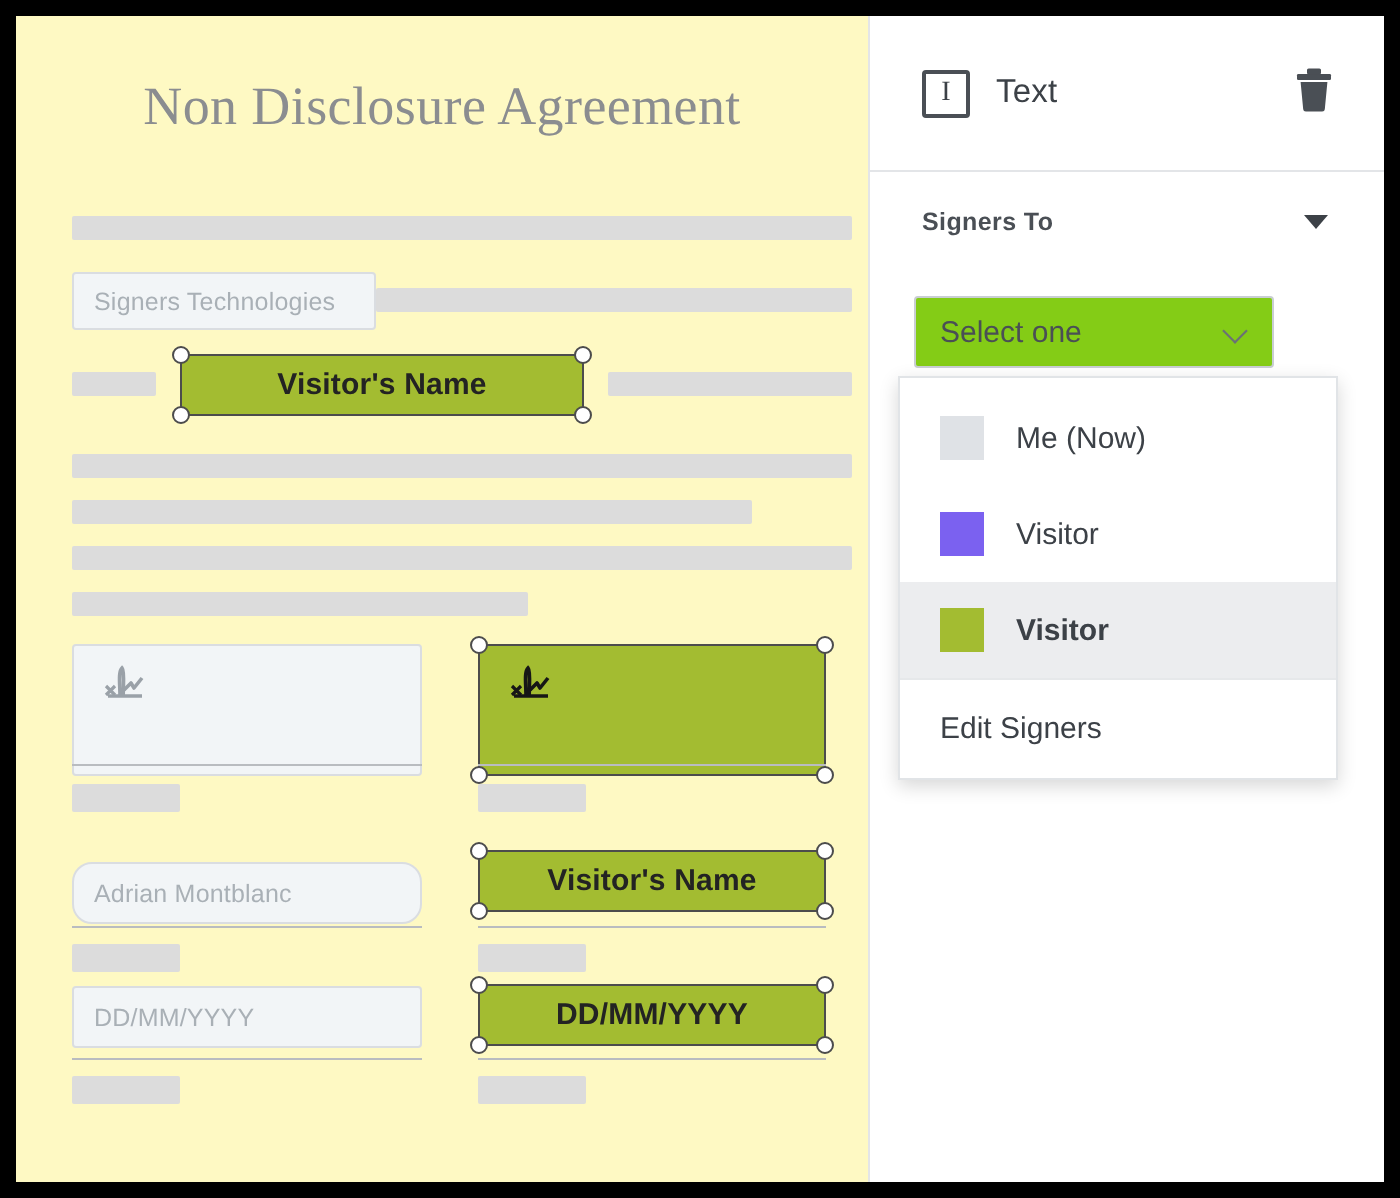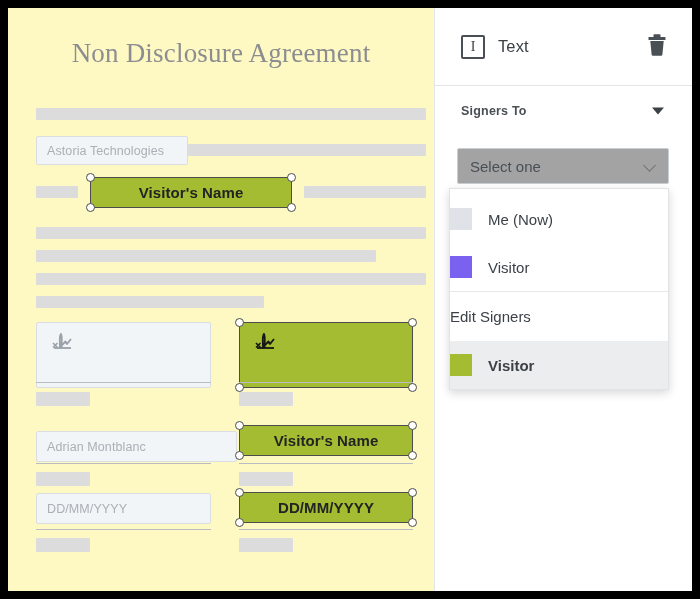--- a/index.html
+++ b/index.html
@@ -204,25 +204,25 @@
     border-left: 6px solid transparent;
     border-right: 6px solid transparent;
     border-top: 7px solid #3c4147;
     cursor: pointer;
   }
 
   #assignee-select {
     position: absolute;
     left: 22px;
     top: 140px;
-    width: 212px;
+    width: 180px;
     height: 36px;
     border: 1px solid #c9ced3;
     border-radius: 2px;
-    background: #a3a3a3;
+    background: #84cc16;
     display: flex;
     align-items: center;
     cursor: pointer;
   }
 
   #assignee-select-value {
     margin-left: 12px;
     font-size: 15px;
     color: #4a4f55;
   }
@@ -246,20 +246,21 @@
     border: 1px solid #e1e4e7;
     box-shadow: 0 3px 9px rgba(0,0,0,0.16);
     padding: 6px 0 0 0;
     z-index: 20;
   }
 
   .dd-option {
     height: 48px;
     display: flex;
     align-items: center;
+    padding-left: 20px;
     font-size: 15px;
     color: #3c4147;
     cursor: pointer;
   }
 
   .dd-option.selected {
     background: #ecedef;
     font-weight: bold;
   }
 
@@ -294,21 +295,21 @@
         <div class="bar" style="left: 28px; top: 288px; width: 228px; height: 12px;"></div>
         <div class="bar" style="left: 28px; top: 384px; width: 54px; height: 14px;"></div>
         <div class="bar" style="left: 231px; top: 384px; width: 54px; height: 14px;"></div>
         <div class="bar" style="left: 28px; top: 464px; width: 54px; height: 14px;"></div>
         <div class="bar" style="left: 231px; top: 464px; width: 54px; height: 14px;"></div>
         <div class="bar" style="left: 28px; top: 530px; width: 54px; height: 14px;"></div>
         <div class="bar" style="left: 231px; top: 530px; width: 54px; height: 14px;"></div>
       </div>
 
     <div class="field" style="left:28px; top:128px; width:152px; height:29px;">
-      <span>Astoria Technologies</span>
+      <span>Signers Technologies</span>
     </div>
 
     <div class="gfield" style="left:82px; top:169px; width:202px; height:31px;">
       <span>Visitor's Name</span>
       <span class="handle tl"></span>
       <span class="handle tr"></span>
       <span class="handle bl"></span>
       <span class="handle br"></span>
     </div>
 
@@ -333,21 +334,21 @@
           <path d="M4 12 L8.5 16.5 M8.5 12 L4 16.5" stroke="#161616" stroke-width="1.6"></path>
         </svg>
       </span>
       <span class="handle tl"></span>
       <span class="handle tr"></span>
       <span class="handle bl"></span>
       <span class="handle br"></span>
     </div>
     <div class="rule" style="left:231px; top:374px; width:174px;"></div>
 
-    <div class="field" style="left:28px; top:423px; width:201px; height:31px;">
+    <div class="field" style="left:28px; top:423px; width:175px; height:31px;border-radius:10px;">
       <span>Adrian Montblanc</span>
     </div>
     <div class="rule" style="left:28px; top:455px; width:175px;"></div>
 
     <div class="gfield" style="left:231px; top:417px; width:174px; height:31px;">
       <span>Visitor's Name</span>
       <span class="handle tl"></span>
       <span class="handle tr"></span>
       <span class="handle bl"></span>
       <span class="handle br"></span>
@@ -400,24 +401,24 @@
 
     <div id="assignee-dropdown">
         <div class="dd-option">
           <span class="dd-swatch" style="background: rgb(223, 226, 230);"></span>
           <span>Me (Now)</span>
         </div>
         <div class="dd-option">
           <span class="dd-swatch" style="background: rgb(123, 97, 240);"></span>
           <span>Visitor</span>
         </div>
-        <div class="dd-option action">
-          <span>Edit Signers</span>
-        </div>
         <div class="dd-option selected">
           <span class="dd-swatch" style="background: rgb(163, 188, 49);"></span>
           <span>Visitor</span>
         </div>
+        <div class="dd-option action">
+          <span>Edit Signers</span>
+        </div>
       </div>
 
   </div>
 
 </div>
 
 </body></html>

